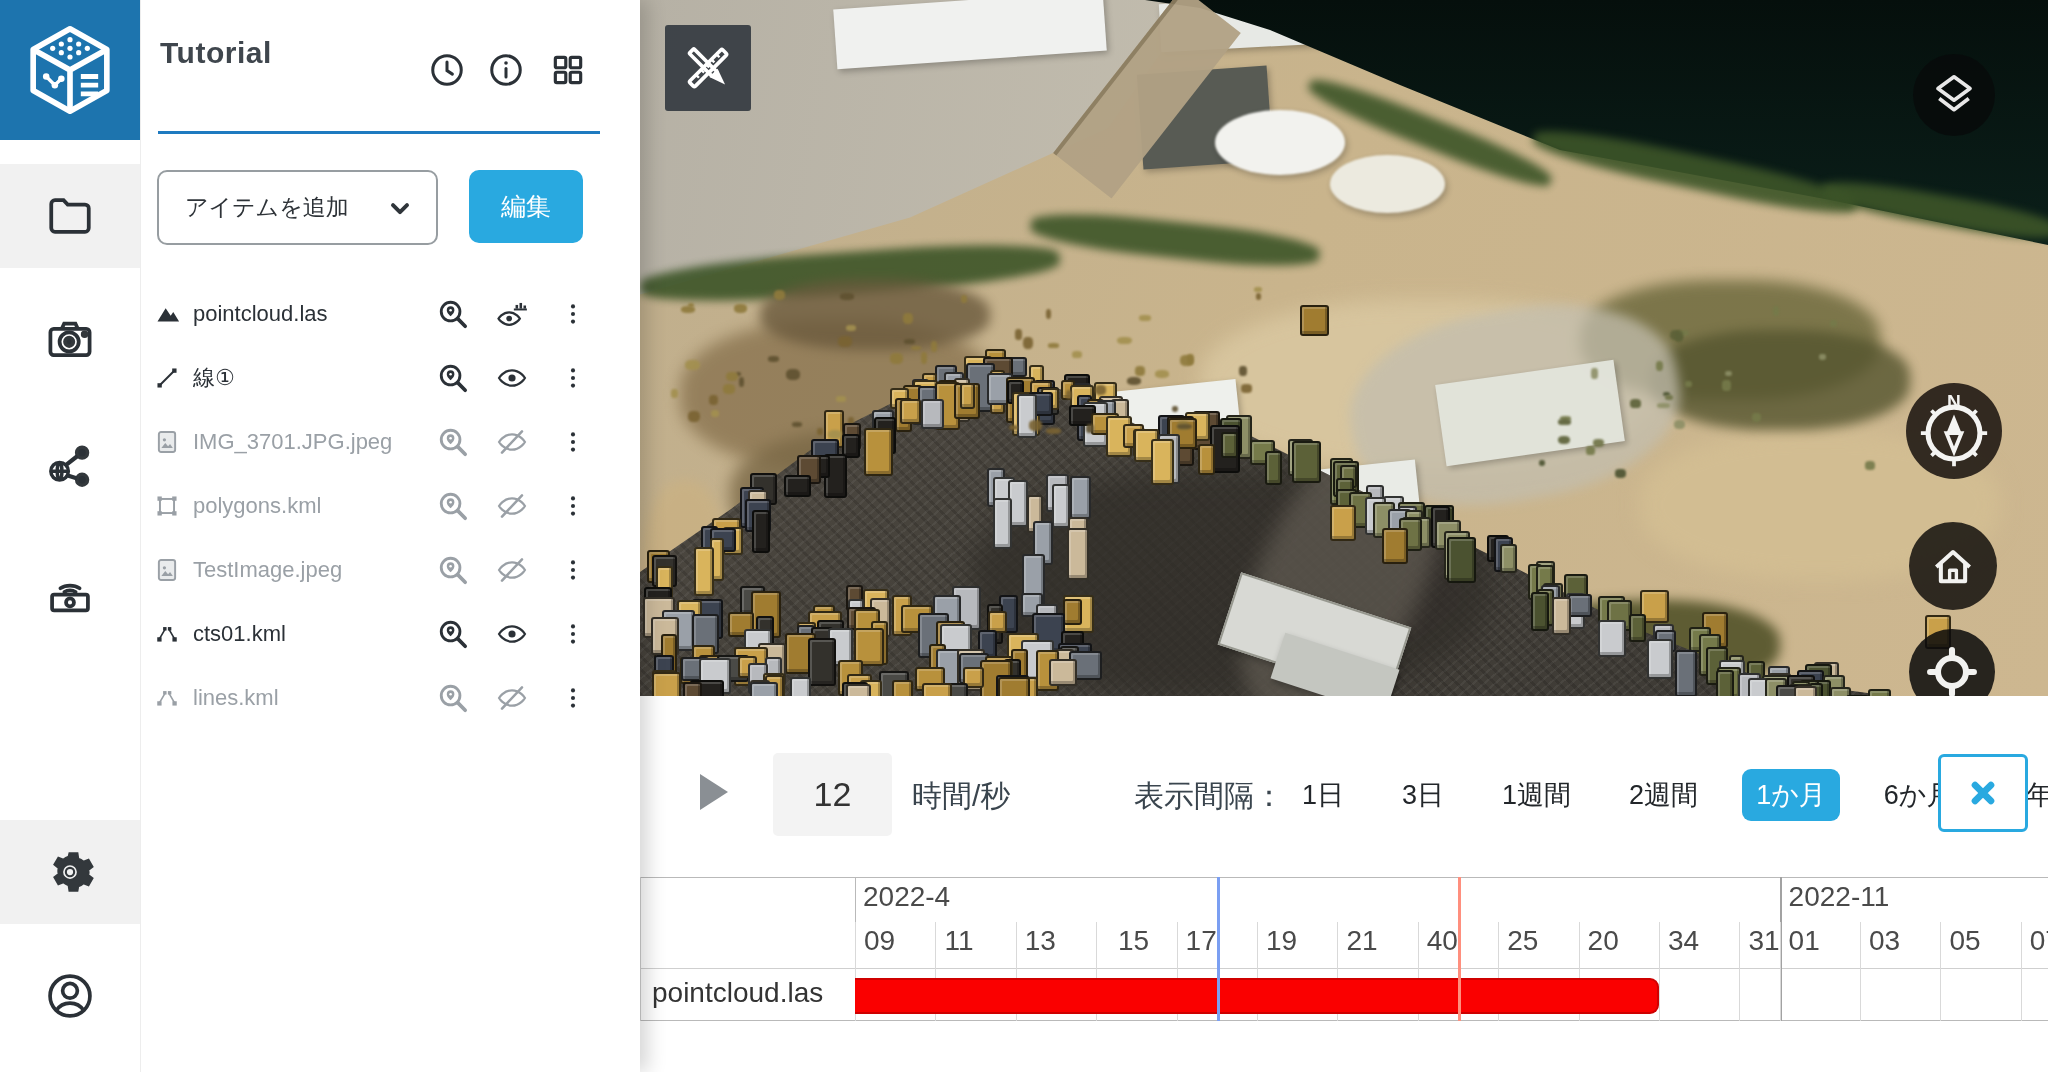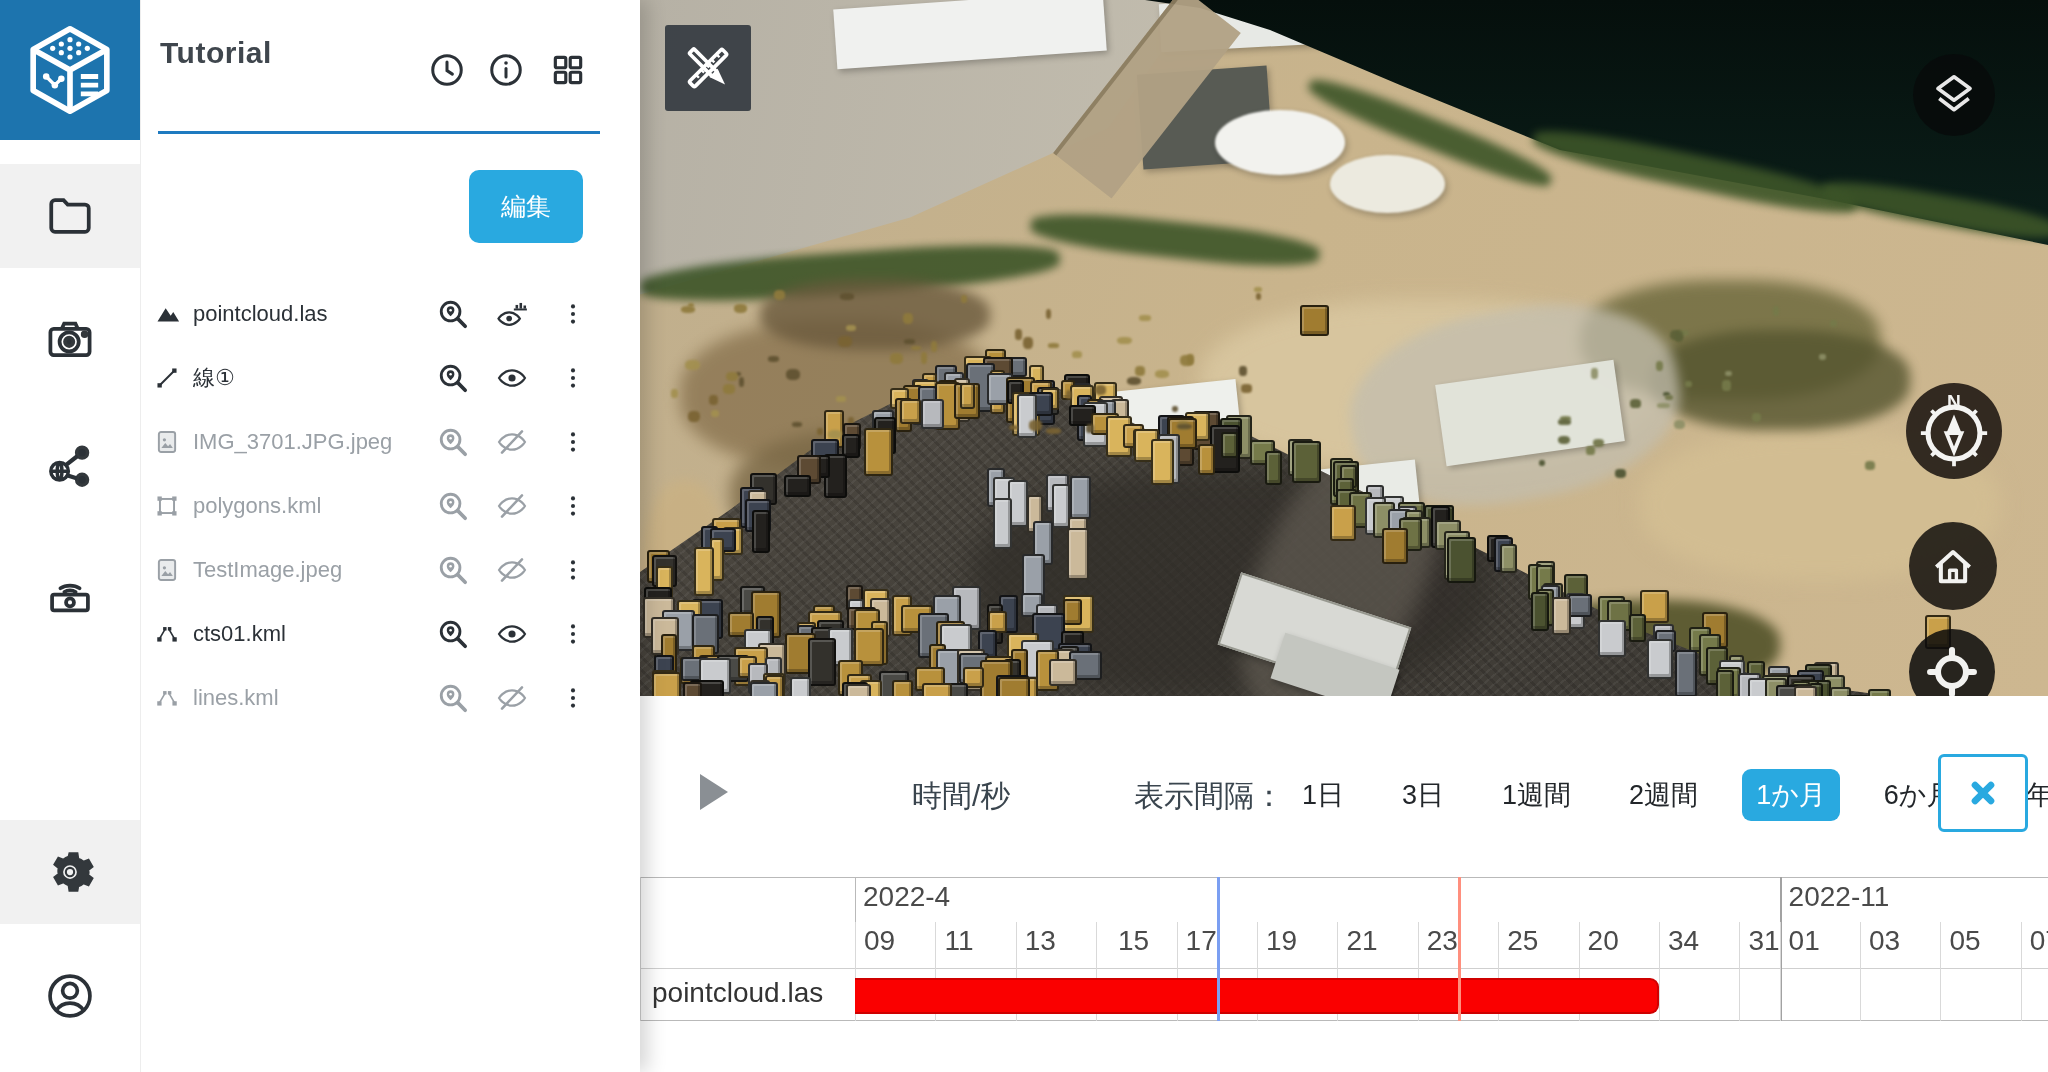--- a/index.html
+++ b/index.html
@@ -187,20 +187,28 @@
     <svg width="38" height="38" viewBox="0 0 24 24" fill="none" stroke="#2b3137" stroke-width="2">
       <rect x="4" y="4" width="6.6" height="6.6" rx="1"></rect>
         <rect x="13.4" y="4" width="6.6" height="6.6" rx="1"></rect>
       <rect x="4" y="13.4" width="6.6" height="6.6" rx="1"></rect>
         <rect x="13.4" y="13.4" width="6.6" height="6.6" rx="1"></rect>
     </svg>
   </div>
 
   <div class="underline abs"></div>
 
+  <div class="dropdown abs">
+    <span class="dd-label">アイテムを追加</span>
+    <span class="dd-chev">
+      <svg width="28" height="28" viewBox="0 0 24 24" fill="none" stroke="#2f353a" stroke-width="3.4" stroke-linecap="round" stroke-linejoin="round">
+          <path d="M6 9.5l6 6 6-6"></path>
+        </svg>
+    </span>
+  </div>
   <button class="edit-btn abs">編集</button>
 
   <div id="layer-list" class="abs">
       <div class="layer-row">
         <span class="licon">
           <svg width="28" height="28" viewBox="0 0 24 24" fill="none" stroke="currentColor" stroke-width="1.8">
             <path d="M3 18.5L10 7l4.3 6.5 2.2-3.2L21.5 18.5Z" fill="currentColor" stroke="none"></path>
           </svg>
         </span>
         <span class="llabel">pointcloud.las</span>
@@ -865,20 +873,21 @@
   <div id="locate-btn" class="widget w-circle">
     <svg width="56" height="56" viewBox="0 0 24 24" fill="none" stroke="#f2f2f0">
       <circle cx="12" cy="12" r="6" stroke-width="2.6"></circle>
       <path d="M12 2.6v3M12 18.4v3M2.6 12h3M18.4 12h3" stroke-width="2.6" stroke-linecap="round"></path>
     </svg>
   </div>
 </div>
 
 <div id="tl" class="abs">
   <div class="play abs"></div>
+  <div class="speed-box abs">12</div>
   <div class="speed-unit abs">時間/秒</div>
   <div class="interval-label abs">表示間隔：</div>
   <div id="intervals" class="abs">
       <span class="interval">1日</span>
       <span class="interval">3日</span>
       <span class="interval">1週間</span>
       <span class="interval">2週間</span>
       <span class="interval sel">1か月</span>
       <span class="interval">6か月</span>
       <span class="interval">1年</span>
@@ -903,21 +912,21 @@
       <div class="dlabel" style="left:384.8px;top:48px">13</div>
       <div class="grid" style="left:456.20000000000005px;top:45px;height:99px"></div>
       <div class="dlabel" style="left:478px;top:48px">15</div>
       <div class="grid" style="left:536.6px;top:45px;height:99px"></div>
       <div class="dlabel" style="left:545.6px;top:48px">17</div>
       <div class="grid" style="left:617px;top:45px;height:99px"></div>
       <div class="dlabel" style="left:626px;top:48px">19</div>
       <div class="grid" style="left:697.4000000000001px;top:45px;height:99px"></div>
       <div class="dlabel" style="left:706.4000000000001px;top:48px">21</div>
       <div class="grid" style="left:777.8000000000001px;top:45px;height:99px"></div>
-      <div class="dlabel" style="left:786.8000000000001px;top:48px">23</div>
+      <div class="dlabel" style="left:786.8000000000001px;top:48px">40</div>
       <div class="grid" style="left:858.2px;top:45px;height:99px"></div>
       <div class="dlabel" style="left:867.2px;top:48px">25</div>
       <div class="grid" style="left:938.6px;top:45px;height:99px"></div>
       <div class="dlabel" style="left:947.6px;top:48px">20</div>
       <div class="grid" style="left:1019px;top:45px;height:99px"></div>
       <div class="dlabel" style="left:1028px;top:48px">34</div>
       <div class="grid" style="left:1099.4px;top:45px;height:99px"></div>
       <div class="dlabel" style="left:1108.4px;top:48px">31</div>
       <div class="mbound" style="left:1139.6px;top:0;height:144px"></div>
       <div class="mlabel" style="left:1148.6px;top:4px">2022-11</div>

